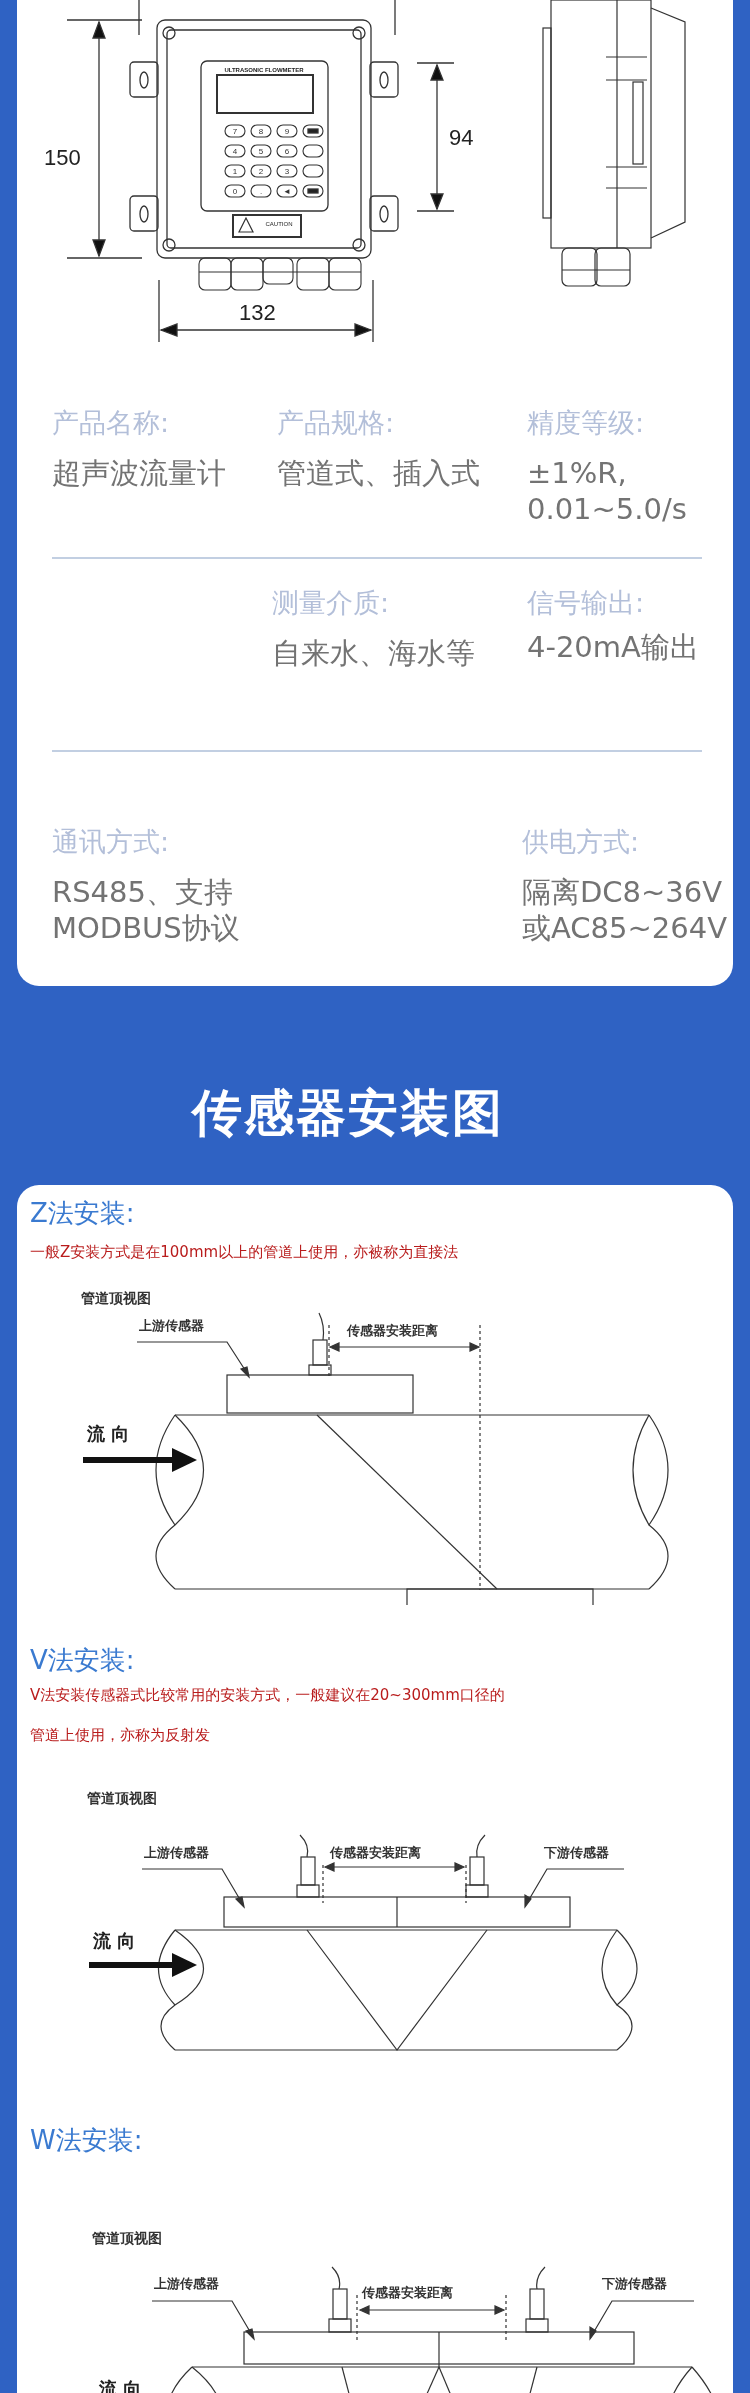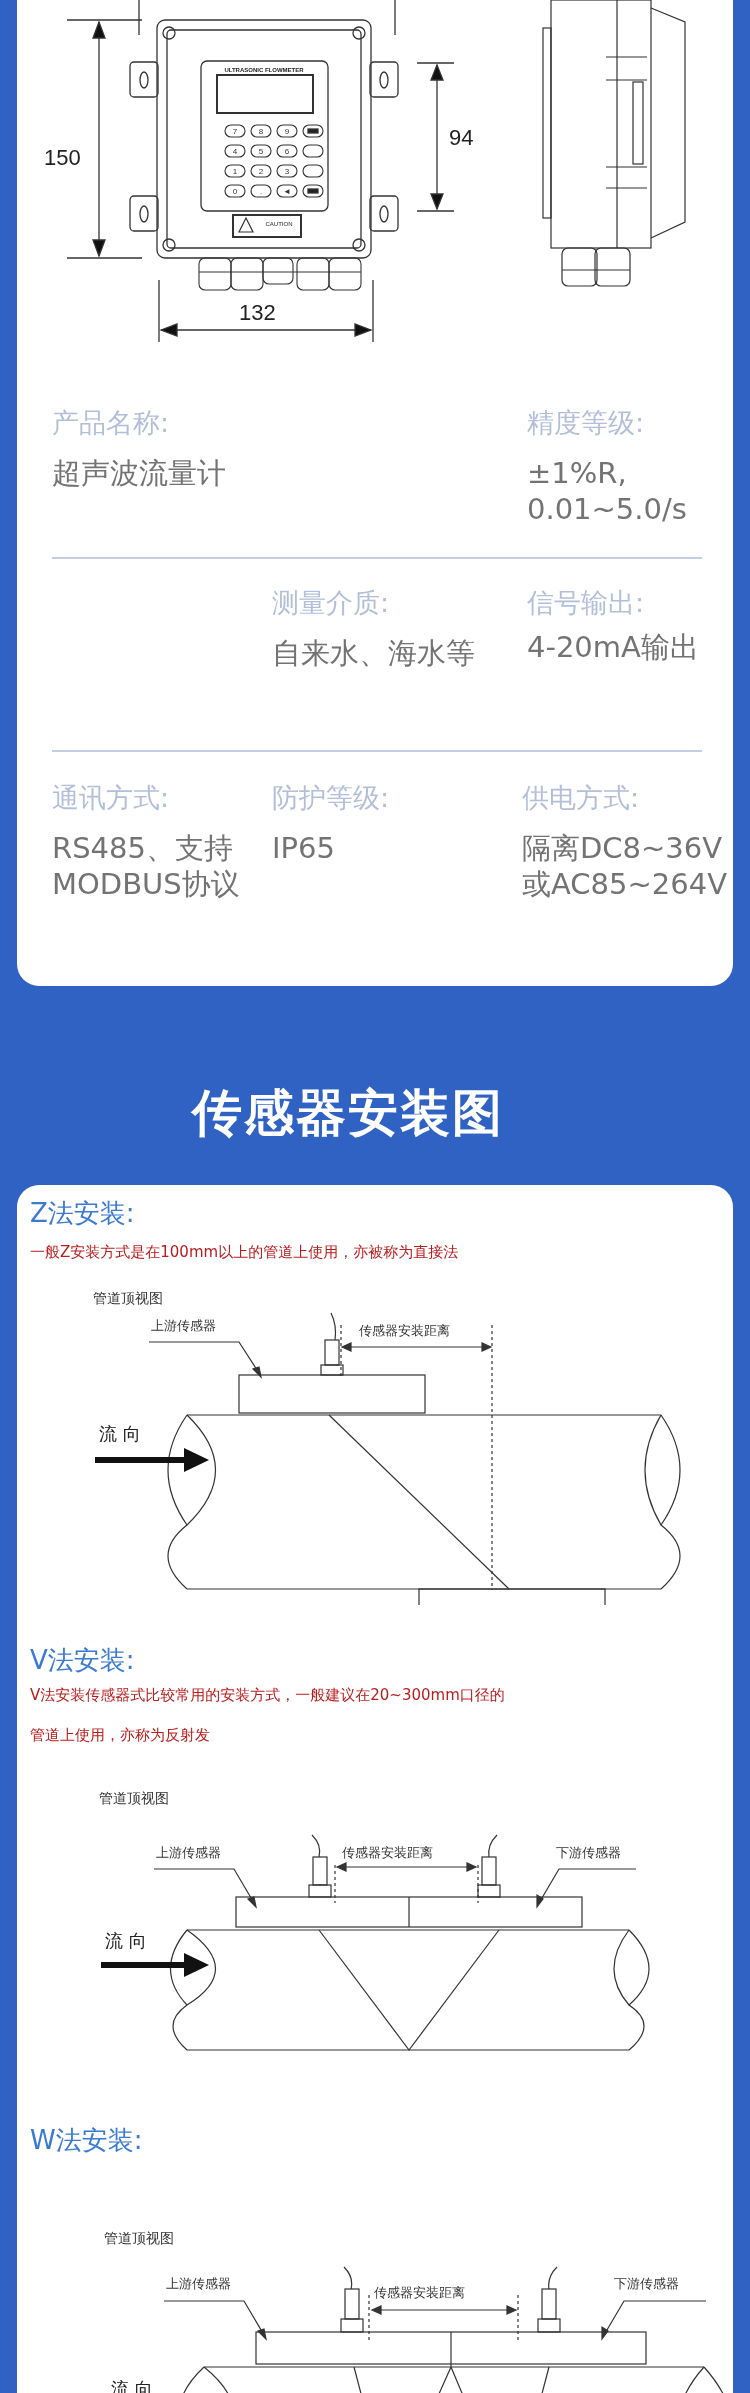--- a/index.html
+++ b/index.html
@@ -31,21 +31,21 @@
     position: absolute; left: 0; width: 696px; top: 1080px; text-align: center;
     font-size: 50px; color: #ffffff; font-weight: bold; letter-spacing: 2px;
   }
 
   .method-title {
     position: absolute; left: 13px; font-size: 26px; font-weight: normal; color: #3a7ad0;
   }
   .method-desc {
     position: absolute; left: 13px; width: 700px; font-size: 15px; color: #b91c1c; line-height: 40px;
   }
-  .diagram { position: absolute; left: 12px; width: 664px; }
+  .diagram { position: absolute; left: 0; width: 664px; font-weight: bold; }
   .diagram svg { display: block; }
 </style>
 </head>
 <body>
 
 <div class="card card-top">
 
   <div class="drawing">
     <svg viewBox="0 0 716 370" xmlns="http://www.w3.org/2000/svg" stroke="#333" fill="none" stroke-width="1.3">
 
@@ -155,20 +155,24 @@
         <line x1="545" y1="270" x2="613" y2="270"></line>
       </g>
     </svg>
   </div>
 
   <div class="spec-row" style="top:405px;">
     <div class="spec-col" style="left:0;">
       <div class="spec-label">产品名称:</div>
       <div class="spec-value">超声波流量计</div>
     </div>
+    <div class="spec-col" style="left:225px;">
+      <div class="spec-label">产品规格:</div>
+      <div class="spec-value">管道式、插入式</div>
+    </div>
     <div class="spec-col" style="left:475px;">
       <div class="spec-label">精度等级:</div>
       <div class="spec-value">±1%R,</div>
       <div class="spec-value" style="margin-top:0;">0.01~5.0/s</div>
     </div>
   </div>
   <div class="divider" style="top:557px;"></div>
 
   <div class="spec-row" style="top:585px;">
     <div class="spec-col" style="left:0;">
@@ -177,29 +181,25 @@
       <div class="spec-label">测量介质:</div>
       <div class="spec-value">自来水、海水等</div>
     </div>
     <div class="spec-col" style="left:475px;">
       <div class="spec-label">信号输出:</div>
       <div class="spec-value" style="margin-top:8px;">4-20mA输出</div>
     </div>
   </div>
   <div class="divider" style="top:750px;"></div>
 
-  <div class="spec-row" style="top:780px;">
+  <div class="spec-row" style="top:824px;">
     <div class="spec-col" style="left:0;">
       <div class="spec-label">通讯方式:</div>
       <div class="spec-value">RS485、支持</div>
       <div class="spec-value" style="margin-top:0;">MODBUS协议</div>
-    </div>
-    <div class="spec-col" style="left:220px;">
-      <div class="spec-label">防护等级:</div>
-      <div class="spec-value">IP65</div>
     </div>
     <div class="spec-col" style="left:470px;">
       <div class="spec-label">供电方式:</div>
       <div class="spec-value">隔离DC8~36V</div>
       <div class="spec-value" style="margin-top:0;">或AC85~264V</div>
     </div>
   </div>
 </div>
 
 <div class="section-title">传感器安装图</div>

